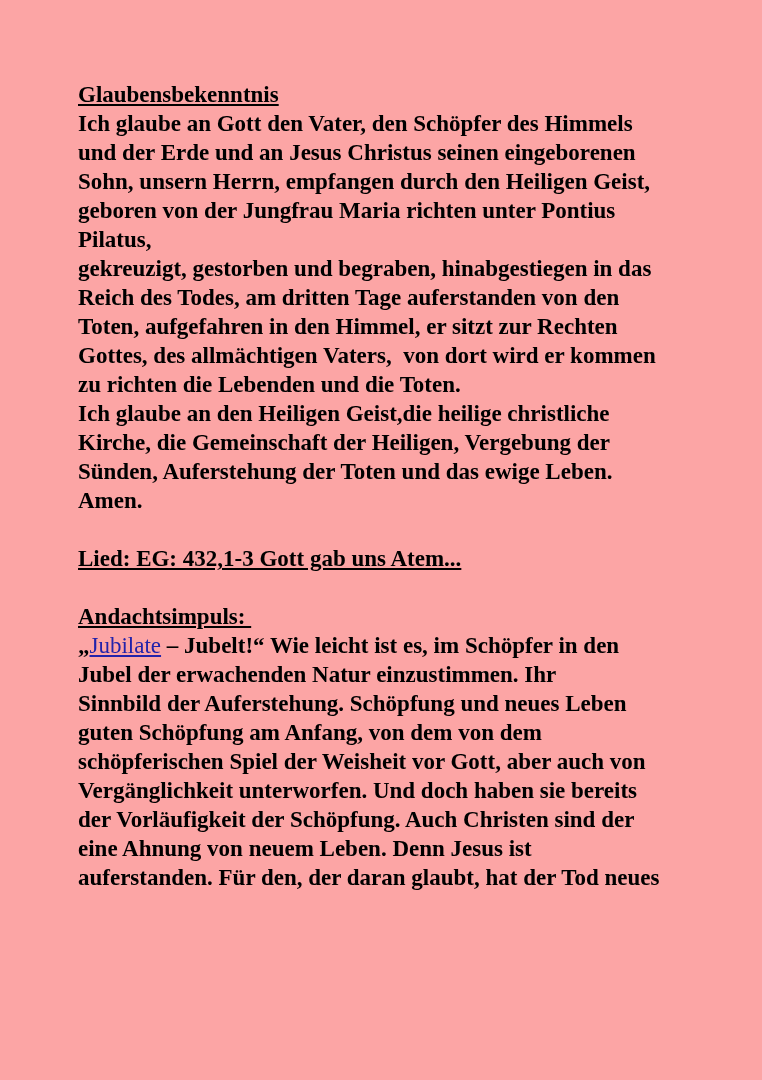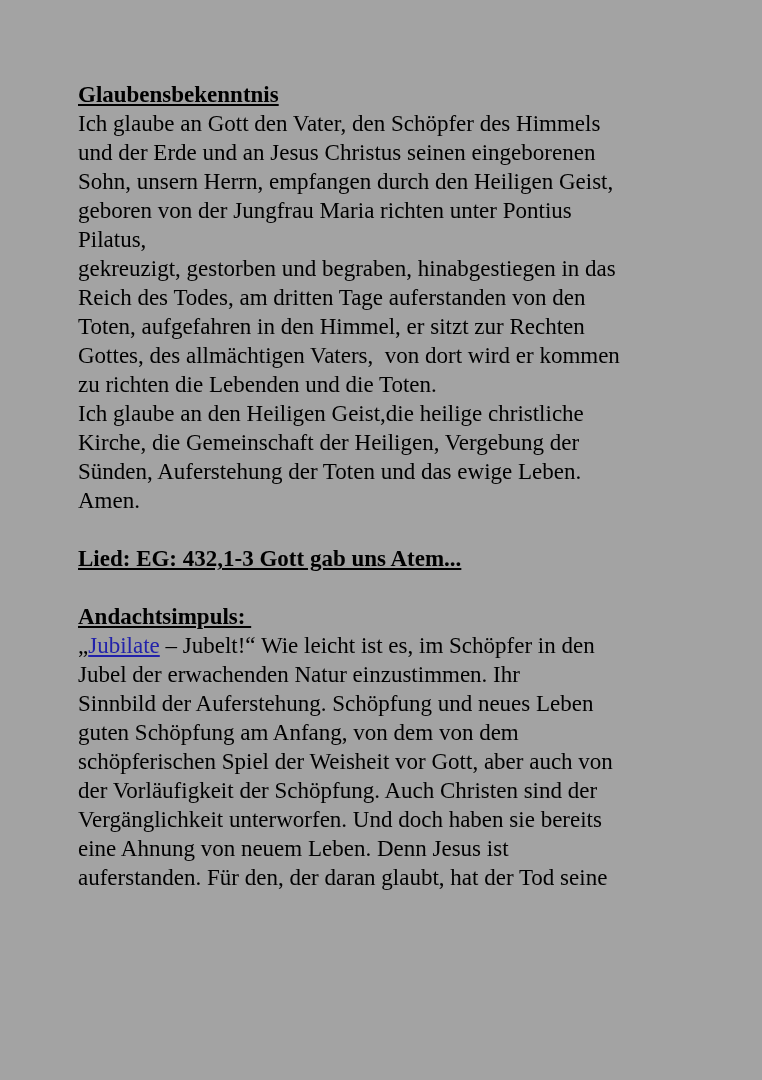--- a/index.html
+++ b/index.html
@@ -4,39 +4,39 @@
 <style>
   html, body {
     margin: 0;
     padding: 0;
     background: #ffffff;
   }
   .page {
     position: relative;
     width: 762px;
     height: 1080px;
-    background: #a3a3a3;
+    background: #fca5a5;
     overflow: hidden;
   }
   .doc-content {
     position: absolute;
     top: 80px;
     left: 78px;
     right: 40px;
   }
   .line {
     font-family: "Liberation Serif", "DejaVu Serif", serif;
     font-size: 23px;
     line-height: 29px;
     height: 29px;
     color: #000000;
     white-space: pre;
   }
   .seg-regular {
-    font-weight: normal;
+    font-weight: bold;
     text-decoration: none;
   }
   .seg-heading {
     font-weight: bold;
     text-decoration: underline;
   }
   .seg-link {
     color: #2222aa;
     text-decoration: underline;
     cursor: pointer;
@@ -64,18 +64,18 @@
       <div class="line"><span class="seg-regular">Amen.</span></div>
       <div class="line"></div>
       <div class="line"><span class="seg-heading">Lied: EG: 432,1-3 Gott gab uns Atem...</span></div>
       <div class="line"></div>
       <div class="line"><span class="seg-heading">Andachtsimpuls:&nbsp;</span></div>
       <div class="line"><span class="seg-regular">„</span><span class="seg-link">Jubilate</span><span class="seg-regular"> – Jubelt!“ Wie leicht ist es, im Schöpfer in den</span></div>
       <div class="line"><span class="seg-regular">Jubel der erwachenden Natur einzustimmen. Ihr</span></div>
       <div class="line"><span class="seg-regular">Sinnbild der Auferstehung. Schöpfung und neues Leben</span></div>
       <div class="line"><span class="seg-regular">guten Schöpfung am Anfang, von dem von dem</span></div>
       <div class="line"><span class="seg-regular">schöpferischen Spiel der Weisheit vor Gott, aber auch von</span></div>
+      <div class="line"><span class="seg-regular">Vergänglichkeit unterworfen. Und doch haben sie bereits</span></div>
       <div class="line"><span class="seg-regular">der Vorläufigkeit der Schöpfung. Auch Christen sind der</span></div>
-      <div class="line"><span class="seg-regular">Vergänglichkeit unterworfen. Und doch haben sie bereits</span></div>
       <div class="line"><span class="seg-regular">eine Ahnung von neuem Leben. Denn Jesus ist</span></div>
-      <div class="line"><span class="seg-regular">auferstanden. Für den, der daran glaubt, hat der Tod seine</span></div>
+      <div class="line"><span class="seg-regular">auferstanden. Für den, der daran glaubt, hat der Tod neues</span></div>
     </div>
 </div>
 
 </body></html>

